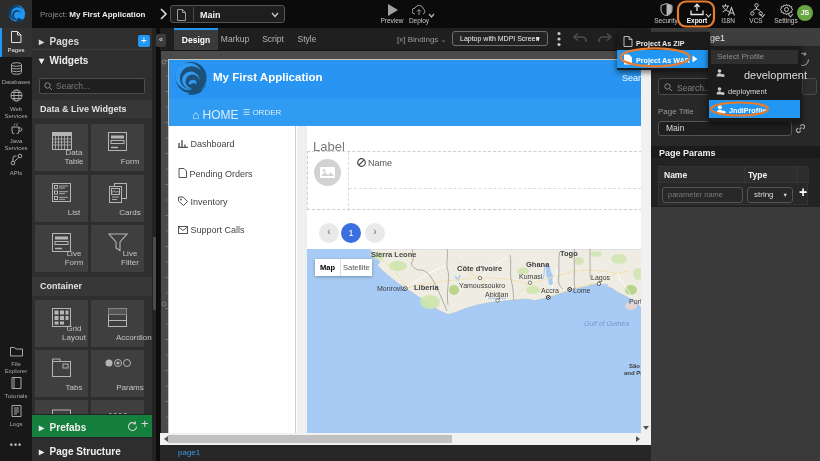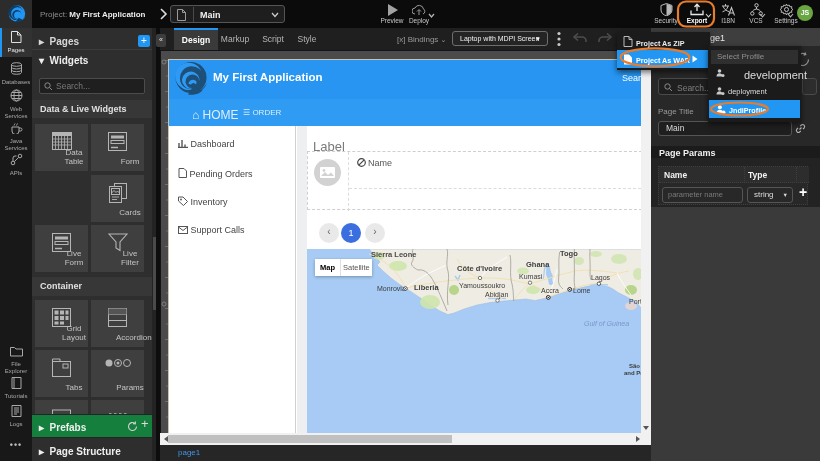--- a/index.html
+++ b/index.html
@@ -241,20 +241,32 @@
     <div class="tl">Data Table</div>
   </div>
   <div class="tile" style="left:59px;top:96px">
     <svg width="19" height="19" viewBox="0 0 19 19">
         <rect x="0.5" y="0.5" width="18" height="18" stroke="#b5b5b5" fill="none"></rect>
         <rect x="3" y="3.5" width="13" height="3" fill="#b5b5b5"></rect>
         <rect x="3" y="8.5" width="13" height="3" stroke="#b5b5b5" fill="none"></rect>
         <path d="M3 15.5 H10" stroke="#b5b5b5" stroke-width="1.5"></path>
       </svg>
     <div class="tl">Form</div>
+  </div>
+  <div class="tile" style="left:3px;top:147px">
+    <svg width="19" height="19" viewBox="0 0 19 19">
+        <rect x="0.5" y="0.5" width="18" height="18" stroke="#b5b5b5" fill="none"></rect>
+        <rect x="2.5" y="2.5" width="3" height="3" stroke="#b5b5b5" fill="none"></rect>
+        <path d="M7 3 h9 M7 5 h6" stroke="#b5b5b5" stroke-width="0.9"></path>
+        <rect x="2.5" y="8" width="3" height="3" stroke="#b5b5b5" fill="none"></rect>
+        <path d="M7 8.7 h9 M7 10.7 h6" stroke="#b5b5b5" stroke-width="0.9"></path>
+        <rect x="2.5" y="13.5" width="3" height="3" stroke="#b5b5b5" fill="none"></rect>
+        <path d="M7 14.3 h9 M7 16.3 h6" stroke="#b5b5b5" stroke-width="0.9"></path>
+      </svg>
+    <div class="tl">List</div>
   </div>
   <div class="tile" style="left:59px;top:147px">
     <svg width="18" height="20" viewBox="0 0 18 20">
         <rect x="5.5" y="0.5" width="12" height="15" stroke="#b5b5b5" fill="none"></rect>
         <rect x="0.5" y="3.5" width="12" height="16" fill="#3f3f3f" stroke="#b5b5b5"></rect>
         <rect x="2.5" y="5.5" width="8" height="6" stroke="#b5b5b5" fill="none"></rect>
         <path d="M2.5 10 L5 7.5 L7 9.5 L8.5 8 L10.5 10" stroke="#b5b5b5" fill="none"></path>
         <path d="M3 14 h7 M3 16.5 h5" stroke="#b5b5b5" stroke-width="0.9"></path>
       </svg>
     <div class="tl">Cards</div>

